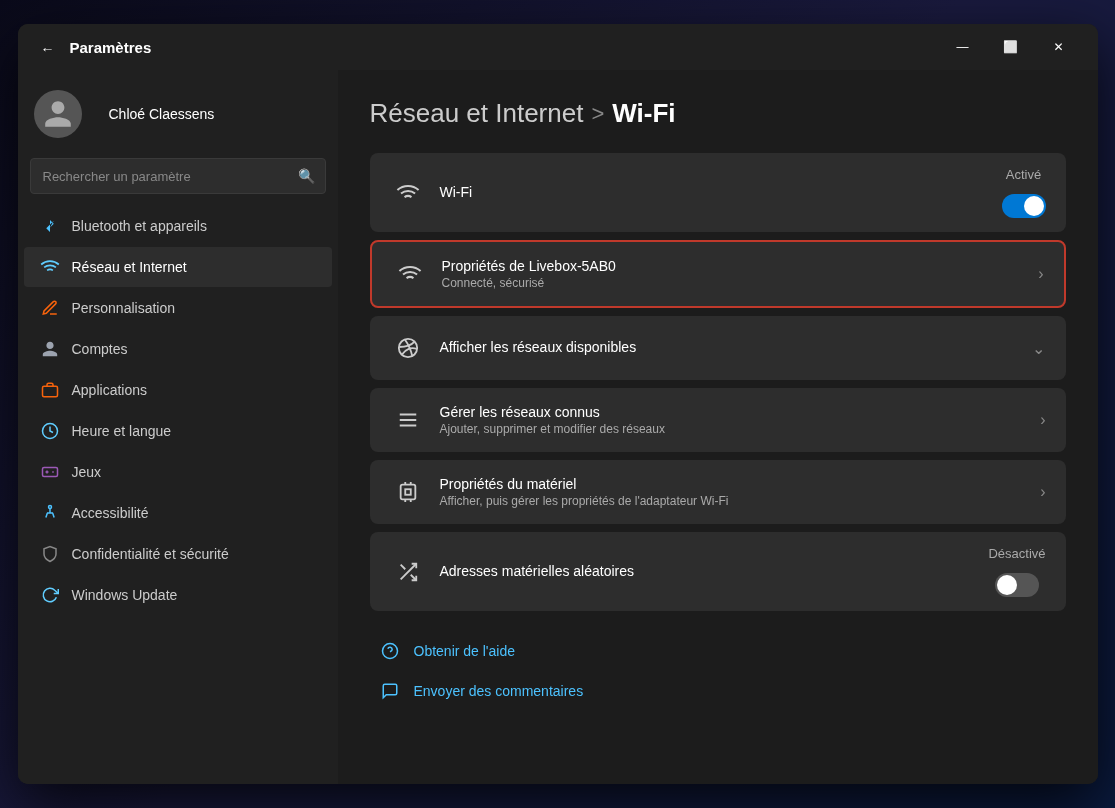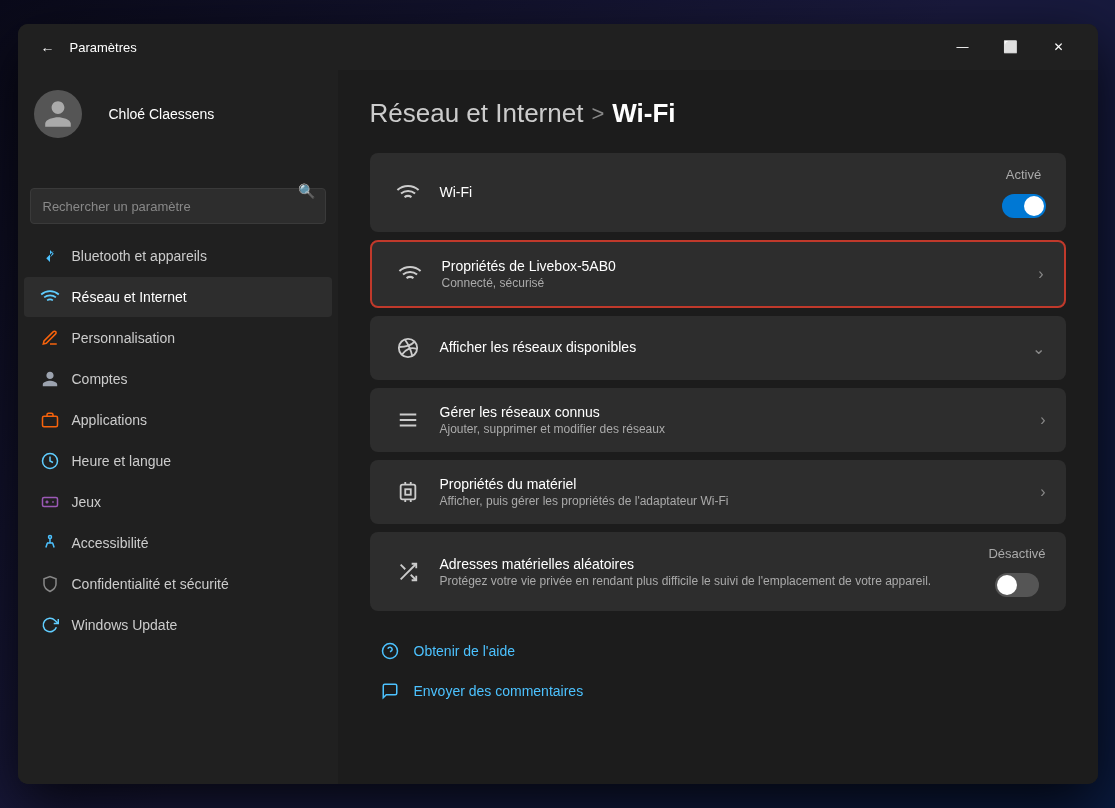--- a/index.html
+++ b/index.html
@@ -39,22 +39,22 @@
       display: flex;
       align-items: center;
       justify-content: center;
       cursor: pointer;
       color: #fff;
       font-size: 14px;
       margin-right: 8px;
     }
     .titlebar-title {
       color: #fff;
-      font-size: 13px;
-      font-weight: 400;
+      font-size: 15px;
+      font-weight: 700;
       flex: 1;
     }
     .titlebar-controls {
       display: flex;
       gap: 2px;
     }
     .titlebar-btn {
       width: 46px;
       height: 32px;
       border: none;
@@ -115,21 +115,20 @@
     .search-input {
       width: 100%;
       height: 36px;
       background: #2d2d2d;
       border: 1px solid #3a3a3a;
       border-radius: 4px;
       color: #ccc;
       font-size: 13px;
       padding: 0 36px 0 12px;
       outline: none;
-      margin-top: 30px;
     }
     .search-input::placeholder { color: #888; }
     .search-icon-wrap {
       position: absolute;
       right: 10px;
       top: 50%;
       transform: translateY(-50%);
       color: #888;
       font-size: 14px;
     }
@@ -539,21 +538,20 @@
             <svg width="22" height="22" viewBox="0 0 24 24" fill="none" stroke="#ccc" stroke-width="2">
               <polyline points="16 3 21 3 21 8"></polyline>
                 <line x1="4" y1="20" x2="21" y2="3"></line>
                 <polyline points="21 16 21 21 16 21"></polyline>
                 <line x1="15" y1="15" x2="21" y2="21"></line>
                 <line x1="4" y1="4" x2="9" y2="9"></line>
             </svg>
           </div>
           <div class="row-text">
             <div class="row-title">Adresses matérielles aléatoires</div>
-            <div class="row-subtitle" style="max-width: 580px;">Protégez votre vie privée en rendant plus difficile le suivi de l'emplacement de votre appareil.</div>
           </div>
           <div class="row-right">
             <span class="row-label">Désactivé</span>
             <div class="toggle off">
               <div class="toggle-thumb"></div>
             </div>
           </div>
         </div>
       </div>
 

